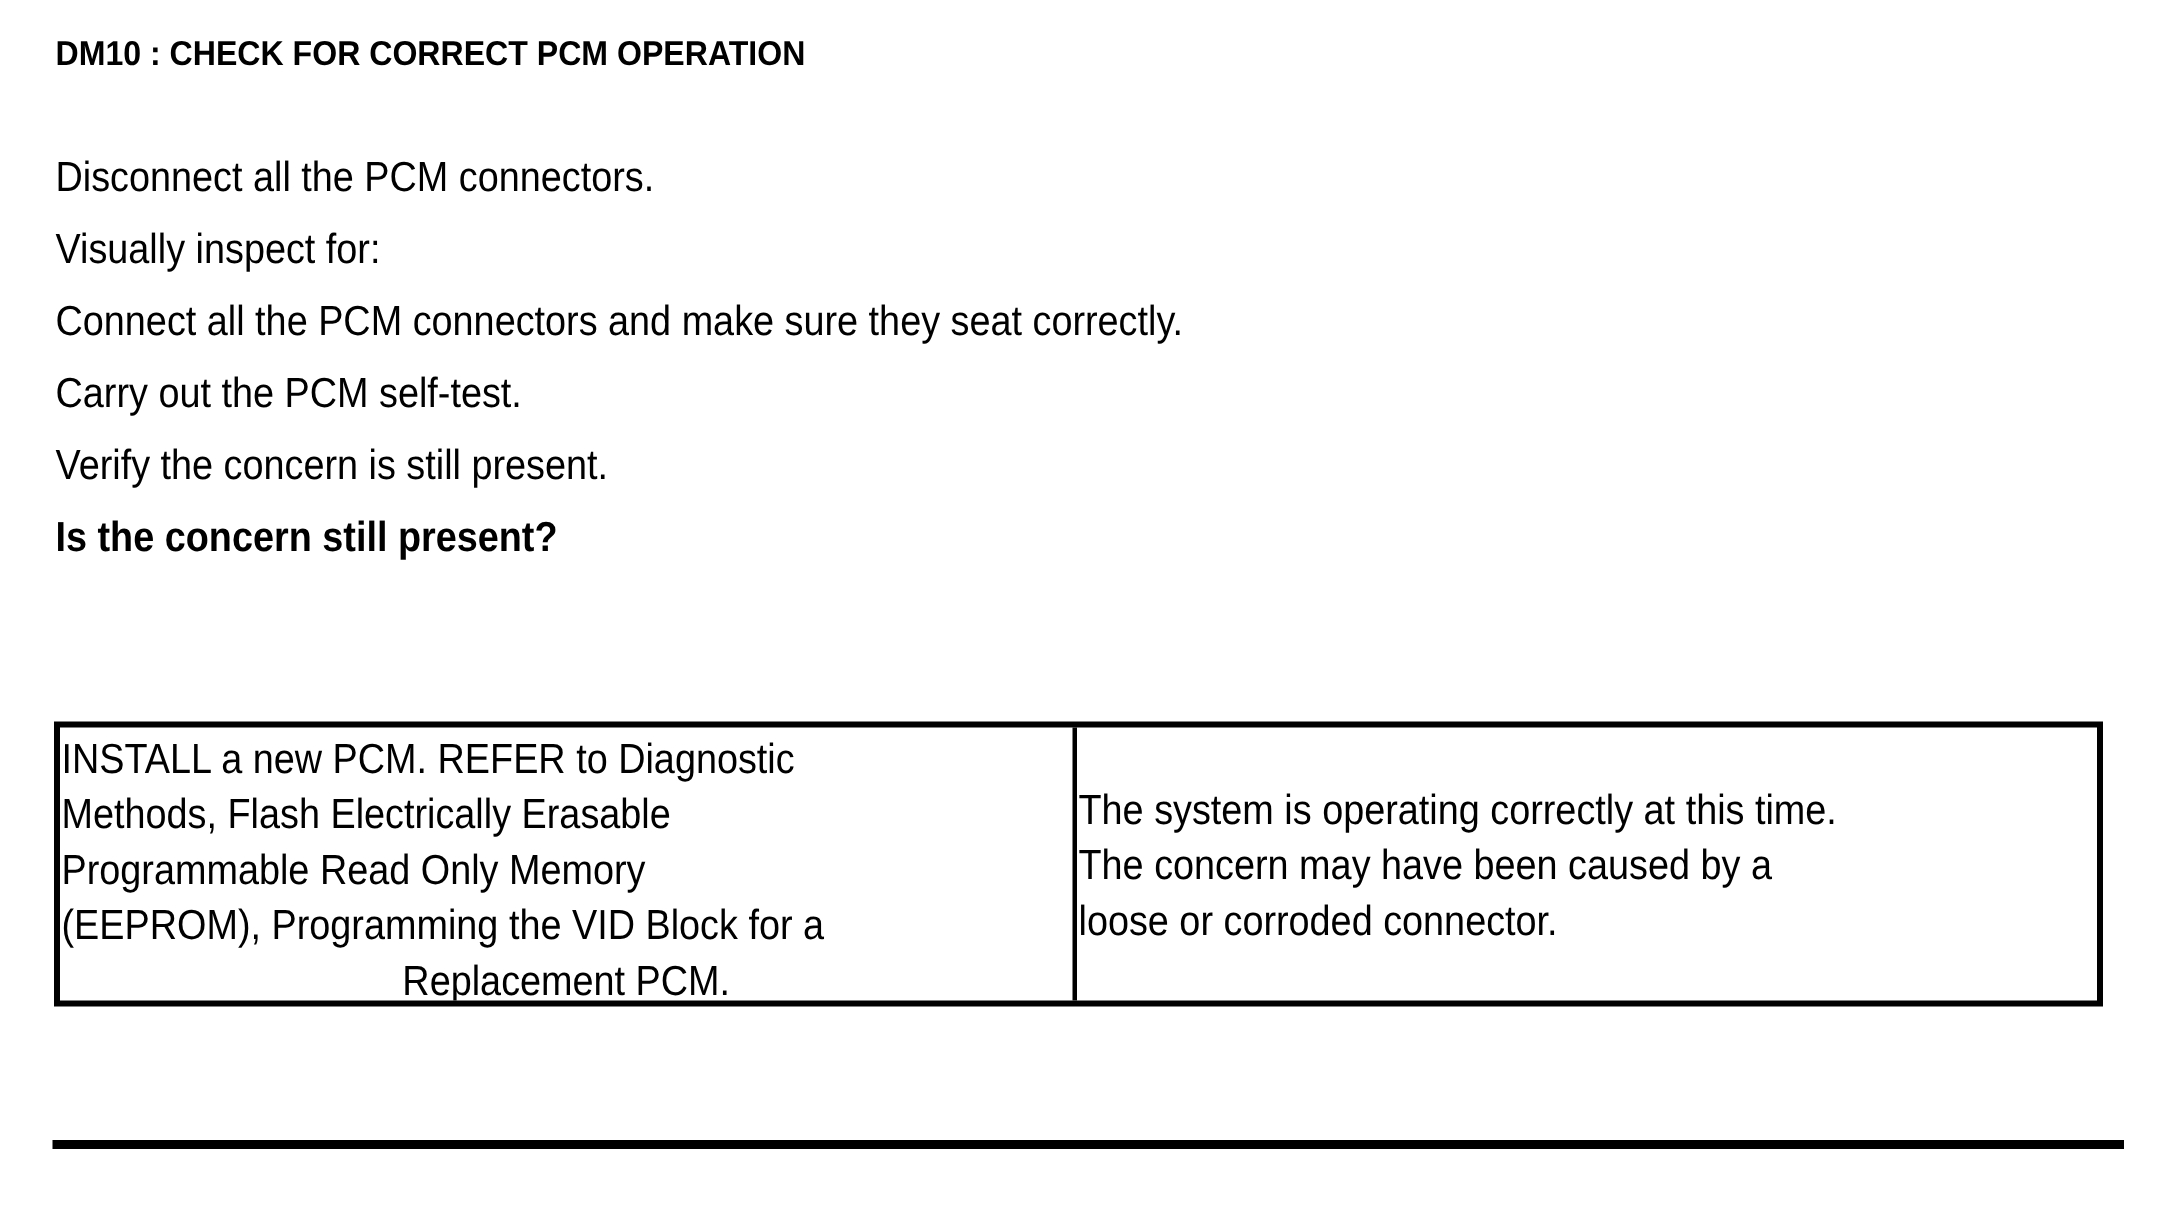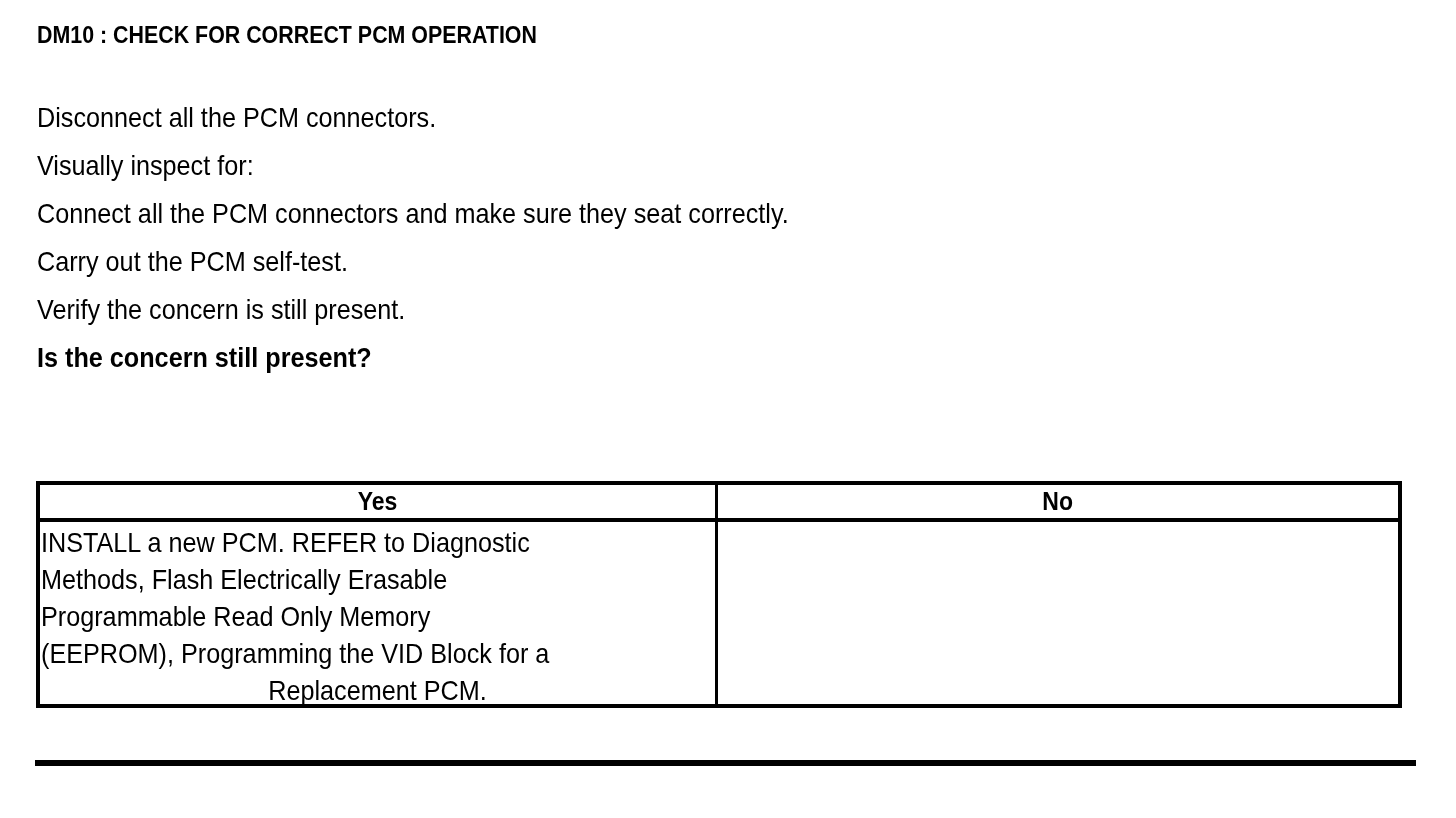--- a/index.html
+++ b/index.html
@@ -166,39 +166,36 @@
     <div class="step">Carry out the PCM self-test.</div>
 
     <div class="step">Verify the concern is still present.</div>
 
     <div class="step bold">Is the concern still present?</div>
 
   </div>
 
   <div class="decision-table">
 
-    <div class="dt-row dt-head-row">
-      <div class="dt-cell dt-col-left dt-head">
-        <span>Yes</span>
-      </div>
-      <div class="dt-cell dt-col-right dt-head">
-        <span>No</span>
-      </div>
-    </div>
 
     <div class="dt-row dt-body-row">
 
       <div class="dt-cell dt-col-left dt-body top-align">
         <div class="cell-line">INSTALL a new PCM. REFER to Diagnostic</div>
         <div class="cell-line">Methods, Flash Electrically Erasable</div>
         <div class="cell-line">Programmable Read Only Memory</div>
         <div class="cell-line">(EEPROM), Programming the VID Block for a</div>
         <div class="cell-line center">Replacement PCM.</div>
       </div>
 
+      <div class="dt-cell dt-col-right dt-body">
+        <div class="cell-line">The system is operating correctly at this time.</div>
+        <div class="cell-line">The concern may have been caused by a</div>
+        <div class="cell-line">loose or corroded connector.</div>
+      </div>
 
     </div>
 
   </div>
 
   <div class="bottom-rule"></div>
 
 </div>
 
 </body></html>

